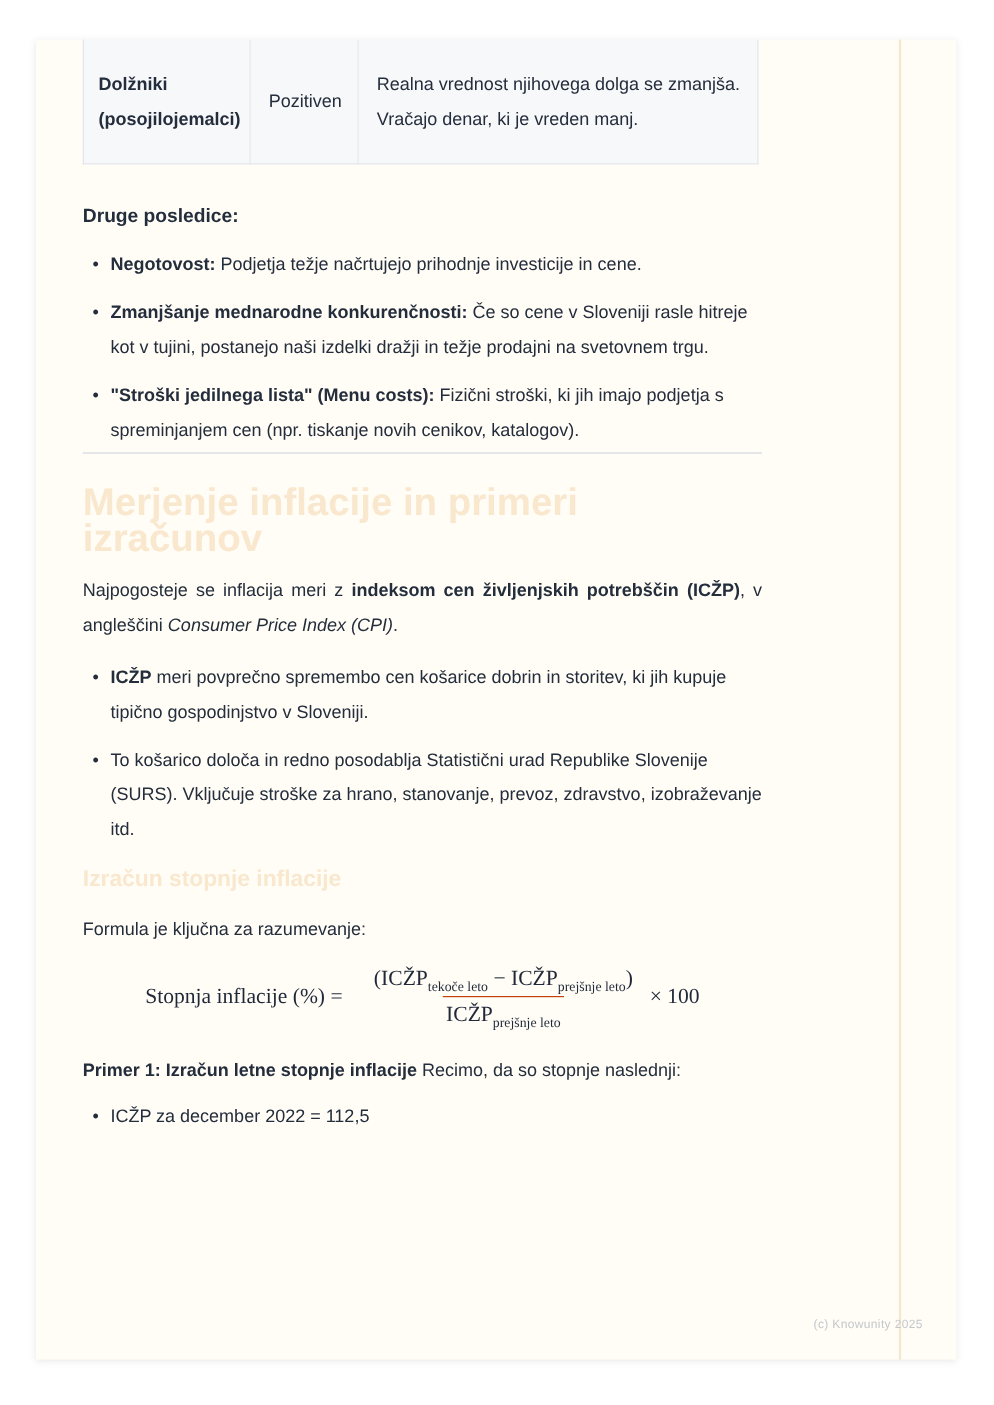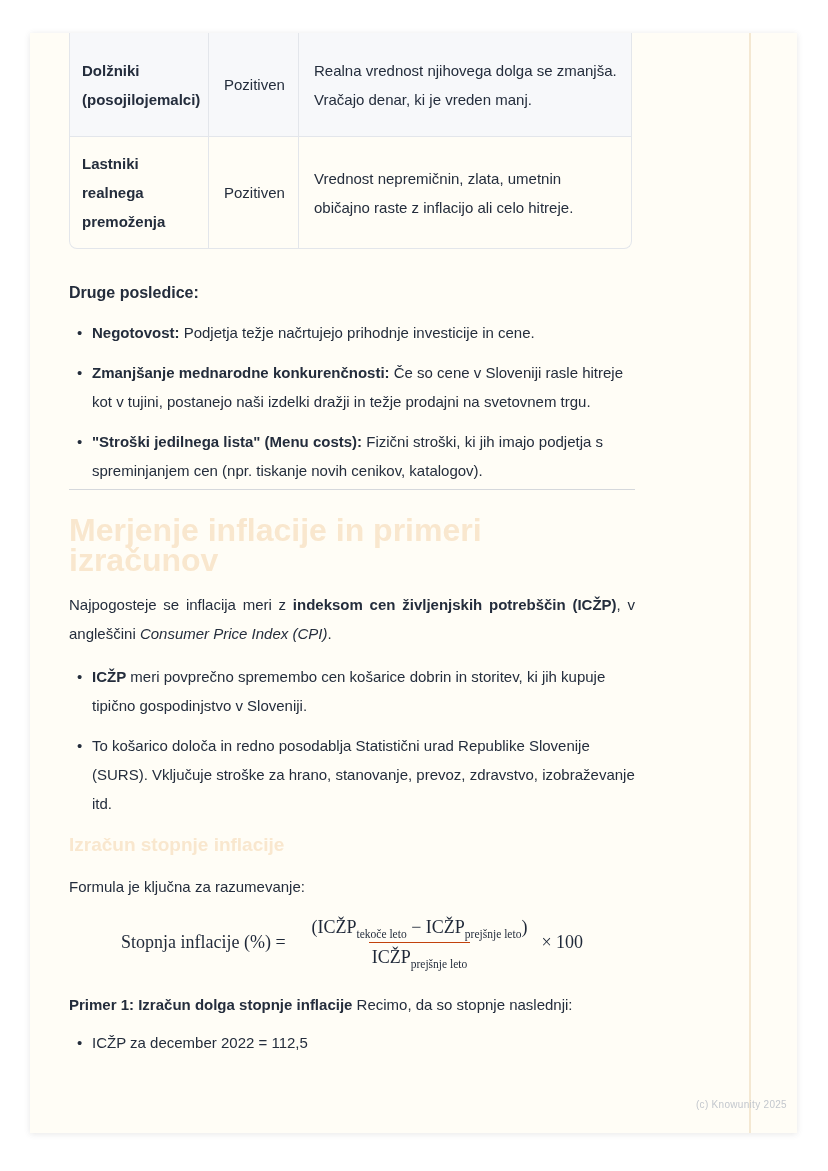--- a/index.html
+++ b/index.html
@@ -53,21 +53,21 @@
   
   .formula { margin-top:16px; display:flex; justify-content:center; align-items:center;
              font-family:"Liberation Serif", serif; font-size:18px; color:#1f2838; }
   .formula sub { font-size:11.5px; line-height:0; }
   .frac { display:inline-flex; flex-direction:column; align-items:center; margin:0 7px; }
   .frac .num { padding:0 3px 4px; }
   .frac .den { border-top:1px solid #c2410c; padding:4px 3px 0; }
   .f-lhs { margin-right:16px; }
   .f-rhs { margin-left:4px; }
 
-  .watermark { position:absolute; top:1066px; right:10px; font-size:10px;
+  .watermark { position:absolute; top:1066px; right:28px; font-size:10px;
                color:#c3c7cd; letter-spacing:0.3px; z-index:2; }
 </style>
 </head>
 <body>
 
 <div class="page-card">
   <div class="margin-line"></div>
 
   <div class="content">
 
@@ -75,25 +75,20 @@
       <colgroup>
           <col style="width:140px">
           <col style="width:90px">
           <col style="width:333px">
         </colgroup>
       <tbody>
       <tr class="r2">
         <td class="c1">Dolžniki (posojilojemalci)</td>
         <td class="c2">Pozitiven</td>
         <td class="c3">Realna vrednost njihovega dolga se zmanjša. Vračajo denar, ki je vreden manj.</td>
-      </tr>
-      <tr class="r3">
-        <td class="c1">Lastniki realnega premoženja</td>
-        <td class="c2">Pozitiven</td>
-        <td class="c3">Vrednost nepremičnin, zlata, umetnin običajno raste z inflacijo ali celo hitreje.</td>
       </tr>
     </tbody>
       </table>
 
     <p class="h-consequences">Druge posledice:</p>
     <ul class="blist">
       <li><span class="bold">Negotovost:</span><span> Podjetja težje načrtujejo prihodnje investicije in cene.</span></li>
       <li><span class="bold">Zmanjšanje mednarodne konkurenčnosti:</span><span> Če so cene v Sloveniji rasle hitreje kot v tujini, postanejo naši izdelki dražji in težje prodajni na svetovnem trgu.</span></li>
       <li><span class="bold">"Stroški jedilnega lista" (Menu costs):</span><span> Fizični stroški, ki jih imajo podjetja s spreminjanjem cen (npr. tiskanje novih cenikov, katalogov).</span></li>
     </ul>
@@ -112,21 +107,21 @@
 
     <div class="formula">
       <span class="f-lhs">Stopnja inflacije (%) =</span>
       <span class="frac">
         <span class="num"><span>(ICŽP</span><sub>tekoče leto</sub><span> − ICŽP</span><sub>prejšnje leto</sub><span>)</span></span>
         <span class="den"><span>ICŽP</span><sub>prejšnje leto</sub></span>
       </span>
       <span class="f-rhs">× 100</span>
     </div>
 
-    <p class="primer-par"><span class="bold">Primer 1: Izračun dolga stopnje inflacije</span><span> Recimo, da so stopnje naslednji:</span></p>
+    <p class="primer-par"><span class="bold">Primer 1: Izračun letne stopnje inflacije</span><span> Recimo, da so stopnje naslednji:</span></p>
     <ul class="blist" style="margin-top:9px;">
       <li><span>ICŽP za december 2022 = 112,5</span></li>
     </ul>
 
   </div>
 
   <div class="watermark">(c) Knowunity 2025</div>
 </div>
 
 </body></html>

